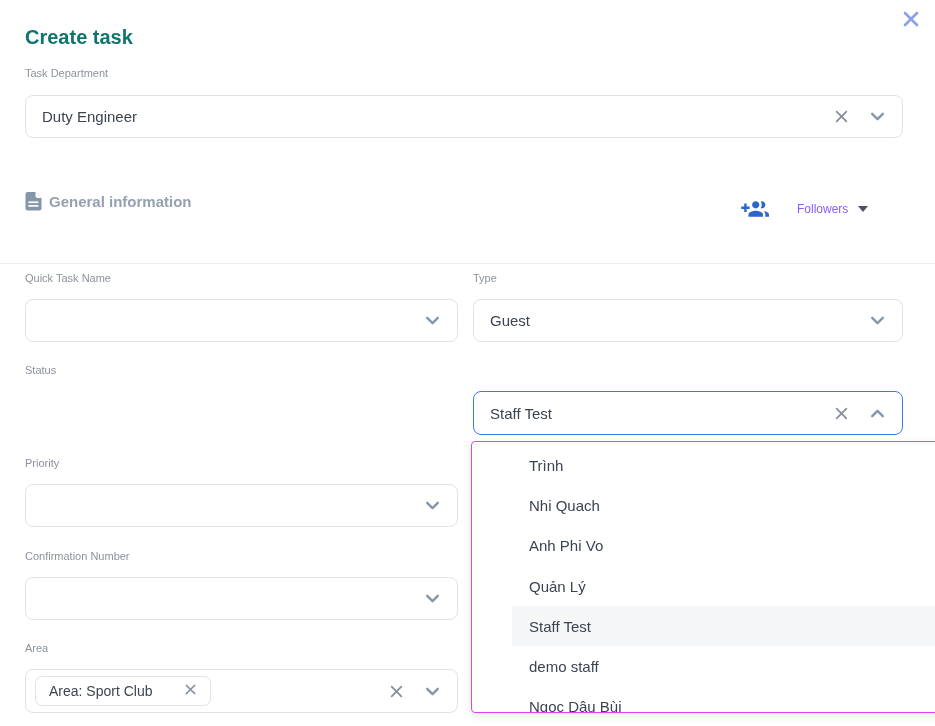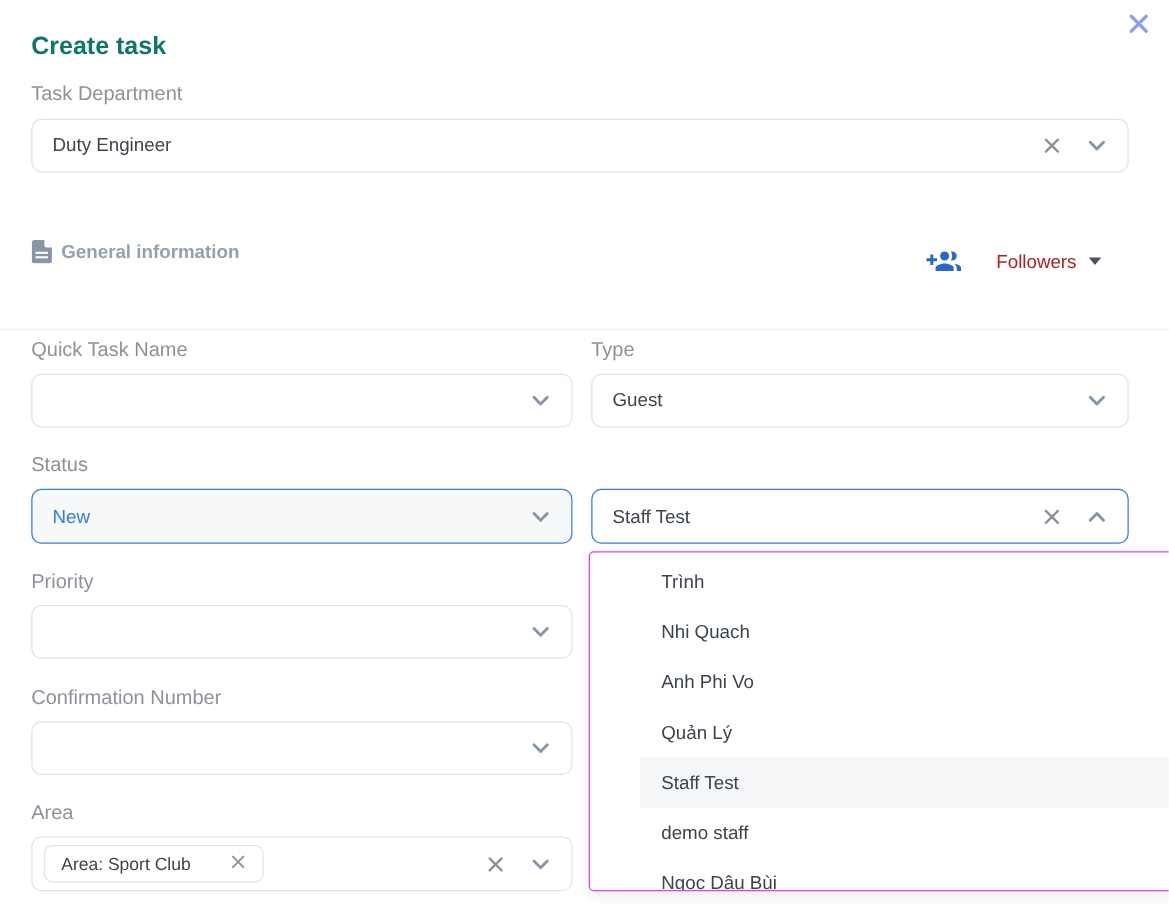--- a/index.html
+++ b/index.html
@@ -24,21 +24,21 @@
   }
   .modal-title {
     position: absolute;
     left: 25px; top: 26px;
     font-size: 20px;
     font-weight: bold;
     color: #0f766e;
   }
   .field-label {
     position: absolute;
-    font-size: 16px;
+    font-size: 11px;
     color: #8c929c;
   }
   .select {
     position: absolute;
     height: 43px;
     background: #fff;
     border: 1px solid #e0e3e8;
     border-radius: 8px;
     display: flex;
     align-items: center;
@@ -79,22 +79,22 @@
     color: #95a1b0;
   }
   .followers-row {
     position: absolute;
     left: 740px; top: 198px;
     display: flex; align-items: center;
     cursor: pointer;
   }
   .followers-label {
     margin-left: 28px;
-    font-size: 15px;
-    color: #b91c1c;
+    font-size: 12px;
+    color: #8b5cf6;
     text-align: center;
   }
   .followers-caret {
     margin-left: 10px;
     width: 0; height: 0;
     border-left: 5px solid transparent;
     border-right: 5px solid transparent;
     border-top: 6px solid #4a5160;
   }
   .divider {
@@ -237,30 +237,20 @@
     <span class="icons">
       <span class="icon">
         <svg width="17" height="17" viewBox="0 0 16 16">
             <path d="M3 5.5 L8 10.5 L13 5.5" fill="none" stroke="#8696a9" stroke-width="2.2" stroke-linecap="round" stroke-linejoin="round"></path>
           </svg>
       </span>
     </span>
   </div>
 
   <div class="field-label lbl-status">Status</div>
-  <div class="select status-select focused sel-status">
-    <span class="value">New</span>
-    <span class="icons">
-      <span class="icon">
-        <svg width="17" height="17" viewBox="0 0 16 16">
-            <path d="M3 5.5 L8 10.5 L13 5.5" fill="none" stroke="#8696a9" stroke-width="2.2" stroke-linecap="round" stroke-linejoin="round"></path>
-          </svg>
-      </span>
-    </span>
-  </div>
 
   <div class="field-label lbl-assignee">Assignee</div>
   <div class="select focused sel-assignee">
     <span class="value">Staff Test</span>
     <span class="icons">
       <span class="icon">
         <svg width="15" height="15" viewBox="0 0 14 14">
             <path d="M2.5 2.5 L11.5 11.5 M11.5 2.5 L2.5 11.5" stroke="#8a909b" stroke-width="1.7" stroke-linecap="round" fill="none"></path>
           </svg>
       </span>

